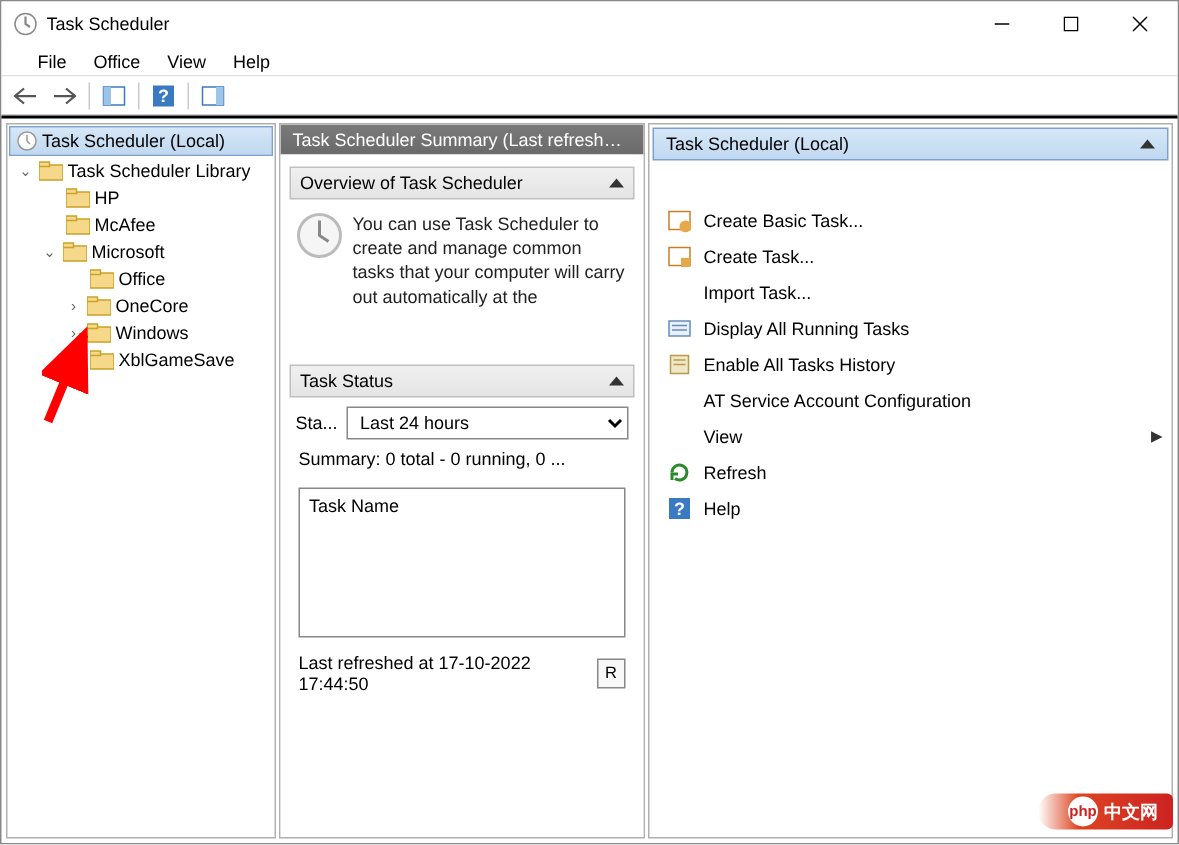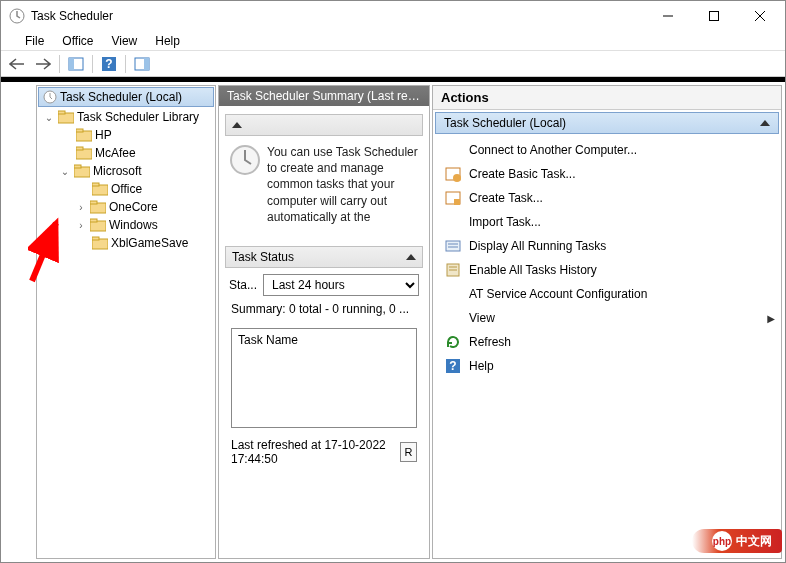--- a/index.html
+++ b/index.html
@@ -13,21 +13,21 @@
 .win-controls { display: flex; }
 .win-btn { width: 46px; height: 30px; display: flex; align-items: center; justify-content: center; cursor: pointer; }
 
 .menubar { height: 20px; display: flex; align-items: center; padding: 0 16px; background: #fff; border-bottom: 1px solid #e0e0e0; gap: 2px; }
 .menu-item { padding: 2px 8px; cursor: pointer; }
 
 .toolbar { height: 26px; display: flex; align-items: center; padding: 2px 4px; border-bottom: 1px solid #ccc; background: #fff; gap: 2px; }
 .tool-btn { width: 24px; height: 22px; display: flex; align-items: center; justify-content: center; border: 1px solid transparent; cursor: pointer; }
 .tool-sep { width: 1px; height: 18px; background: #ccc; margin: 0 2px; }
 
-.content { flex: 1; display: flex; border-top: 5px solid #000000; overflow: hidden; padding-left: 32px; }
+.content { flex: 1; display: flex; border-top: 2px solid #000000; overflow: hidden; }
 
 .tree-panel { width: 180px; border: 1px solid #b0b0b0; margin: 3px 1px 3px 3px; overflow: auto; background: #fff; }
 .tree-root { height: 20px; background: linear-gradient(#d6e7f7, #c0d8f0); border: 1px solid #7da2ce; display: flex; align-items: center; padding: 0 4px; margin: 1px; }
 .tree-item { display: flex; align-items: center; height: 18px; padding-left: 4px; white-space: nowrap; }
 .expander { width: 12px; height: 12px; display: inline-flex; align-items: center; justify-content: center; cursor: pointer; color: #666; font-size: 10px; }
 .folder-icon { width: 16px; height: 14px; margin: 0 3px; }
 .tree-label { font-size: 12px; }
 
 .middle-panel { flex: 1; border: 1px solid #b0b0b0; margin: 3px 1px; background: #fff; display: flex; flex-direction: column; overflow: hidden; }
 .mid-header { background: linear-gradient(#7a7a7a, #6a6a6a); color: #fff; font-size: 12px; padding: 3px 8px; white-space: nowrap; overflow: hidden; text-overflow: ellipsis; }
@@ -200,20 +200,21 @@
             <rect x="0" y="1" width="7" height="3" fill="#f6d88b" stroke="#c9a227"></rect>
           </svg>
         <span class="tree-label">XblGameSave</span>
       </div>
     </div>
 
     <div class="middle-panel">
       <div class="mid-header">Task Scheduler Summary (Last refreshed: 17-...</div>
       <div class="mid-body">
         <div class="section-hdr">
+          <span>Overview of Task Scheduler</span>
           <span class="collapse-tri"></span>
         </div>
         <div class="overview-box">
           <svg width="32" height="32" style="flex-shrink:0">
               <circle cx="16" cy="16" r="14" fill="#f5f5f5" stroke="#bbb" stroke-width="2"></circle>
               <path d="M16 6v10l6 4" stroke="#888" fill="none" stroke-width="2"></path>
             </svg>
           <div class="overview-text">You can use Task Scheduler to create and manage common tasks that your computer will carry out automatically at the</div>
         </div>
         <div class="section-hdr">
@@ -231,29 +232,27 @@
           <span>Task Name</span>
         </div>
         <div class="footer-row">
           <span>Last refreshed at 17-10-2022 17:44:50</span>
           <div class="refresh-btn">R</div>
         </div>
       </div>
     </div>
 
     <div class="actions-panel">
-      <div class="actions-title">Actions</div>
       <div class="actions-subhdr">
         <span>Task Scheduler (Local)</span>
         <span class="collapse-tri"></span>
       </div>
       <div class="actions-list">
         <div class="action-item">
           <span class="action-icon"></span>
-          <span class="action-label">Connect to Another Computer...</span>
         </div>
         <div class="action-item">
           <span class="action-icon">
               <svg width="16" height="16">
                 <rect x="1" y="2" width="14" height="12" fill="#fff" stroke="#c97e2b"></rect>
                 <circle cx="12" cy="12" r="4" fill="#e8a84a"></circle>
               </svg>
             </span>
           <span class="action-label">Create Basic Task...</span>
         </div>

